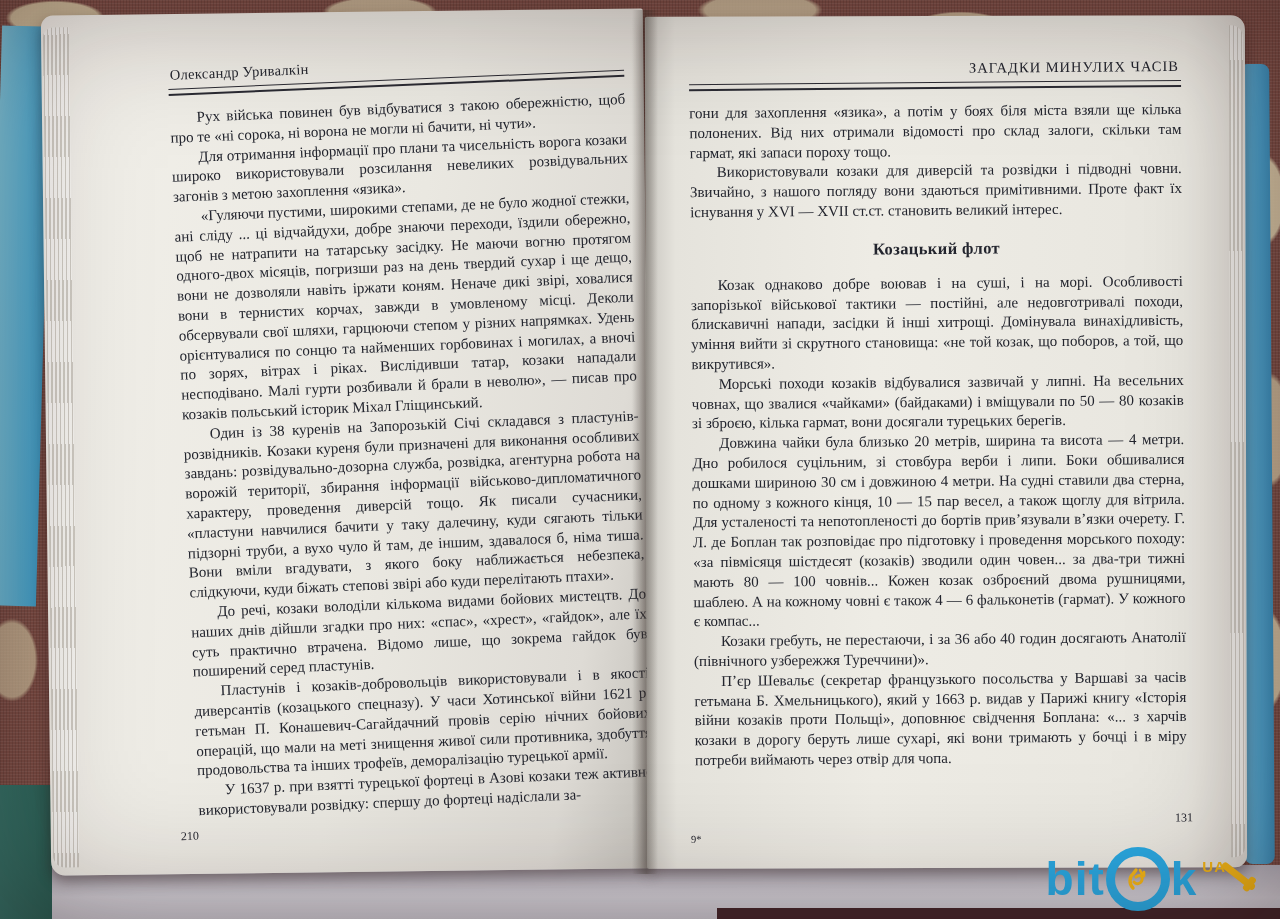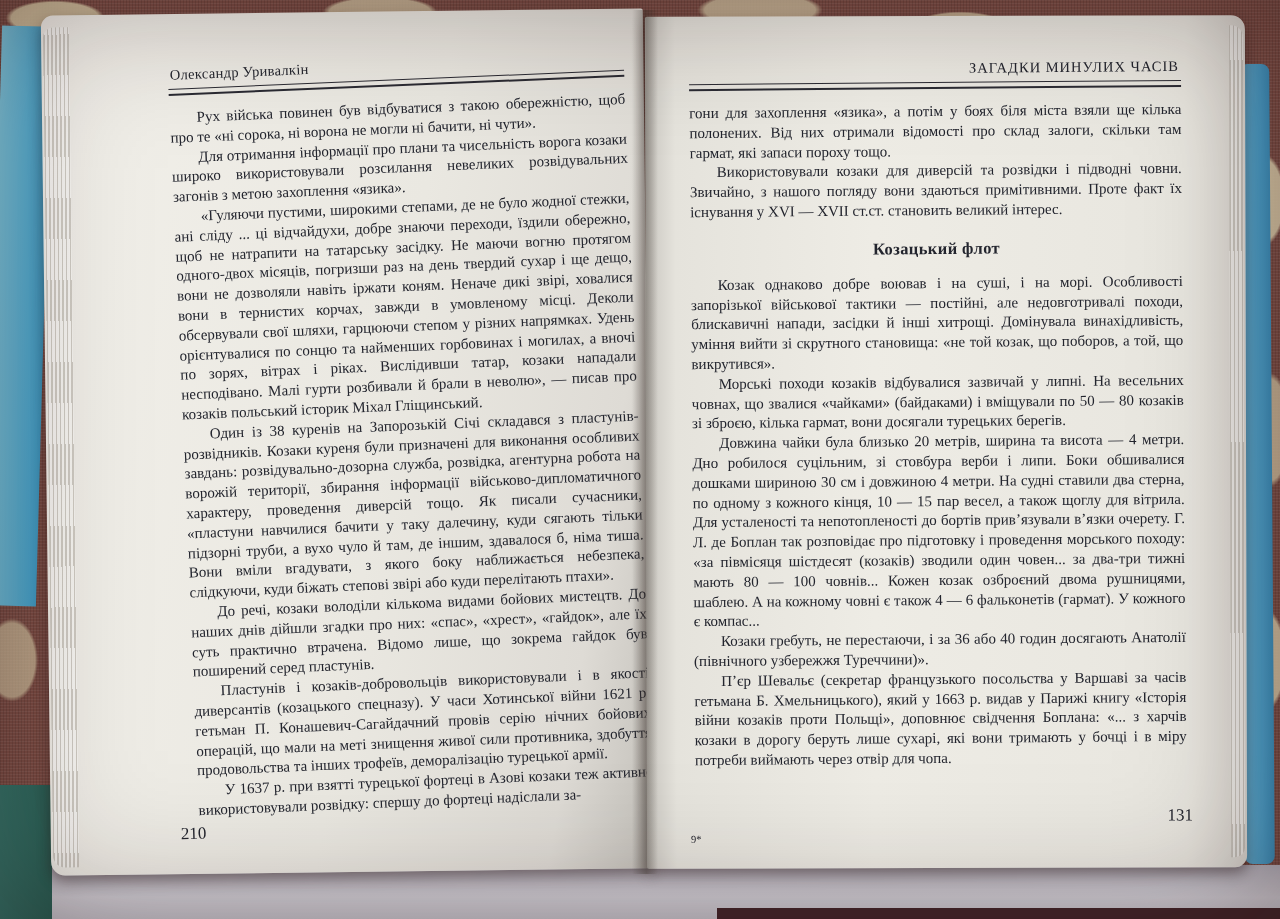--- a/index.html
+++ b/index.html
@@ -49,21 +49,21 @@
 
   .col{position:absolute;}
   .left-col{left:126px;top:46px;width:456px;transform:rotate(-1.7deg);transform-origin:50% 0;}
   .right-col{left:46px;top:44px;width:492px;transform:rotate(-.35deg);}
   .page-header{font-size:14.5px;letter-spacing:.3px;padding:0 2px 5px 2px;}
   .page-header.right{text-align:right;letter-spacing:1px;}
   .header-rule{height:4px;border-top:1.6px solid #2b2b33;border-bottom:2.8px solid #2b2b33;margin-bottom:13px;}
   .para{margin:0;text-indent:27px;text-align:justify;font-size:15px;line-height:19.8px;}
   .group-continuation .para:first-child{text-indent:0;}
   .section-heading{text-align:center;font-weight:bold;font-size:16.5px;margin:18px 0 15px;letter-spacing:.4px;}
-  .page-number{position:absolute;font-size:17px;margin-top:48px;}
+  .page-number{position:absolute;font-size:12px;margin-top:48px;}
   .pn-left{left:130px;bottom:30px;transform:rotate(-1deg);}
   .pn-right{right:54px;bottom:42px;}
   .signature-mark{position:absolute;left:44px;bottom:24px;font-size:10.5px;}
 
   .watermark{position:absolute;right:14px;bottom:8px;z-index:6;display:flex;align-items:center;
     font-family:"Liberation Sans","DejaVu Sans",sans-serif;font-weight:bold;color:#29a8e1;font-size:46px;}
   .wm-text{line-height:1;letter-spacing:1px;}
   .wm-o{width:46px;height:46px;border:9px solid #29a8e1;border-radius:50%;margin:0 1px;
     display:flex;align-items:center;justify-content:center;background:transparent;}
   .wm-ua{font-size:15px;color:#f2b517;margin:-26px 0 0 5px;letter-spacing:1px;}
@@ -122,15 +122,28 @@
             <p class="para">П’єр Шевальє (секретар французького посольства у Варшаві за часів гетьмана Б. Хмельницького), який у 1663 р. видав у Парижі книгу «Історія війни козаків проти Польщі», доповнює свідчення Боплана: «... з харчів козаки в дорогу беруть лише сухарі, які вони тримають у бочці і в міру потреби виймають через отвір для чопа.</p>
           </div>
       </div>
       <div class="signature-mark">9*</div>
       <div class="page-number pn-right">131</div>
     </div>
 
     <div class="gutter"></div>
   </div>
 
+  <div class="watermark">
+    <span class="wm-text">bit</span>
+    <span class="wm-o">
+      <svg width="30" height="30" viewBox="0 0 30 30" aria-hidden="true">
+        <path d="M10 24 C6 20 6 13 10 10 L13 6" stroke="#f2b517" stroke-width="3.4" fill="none" stroke-linecap="round"></path>
+        <path d="M13 13 C17 10 20 12 19 16 C18 20 13 21 11 18" stroke="#f2b517" stroke-width="3" fill="none" stroke-linecap="round"></path>
+        <path d="M17 6 L19 10 M21 8 L21 12" stroke="#f2b517" stroke-width="2.6" stroke-linecap="round"></path>
+      </svg>
+    </span>
+    <span class="wm-text">k</span>
+    <span class="wm-ua">UA</span>
+    <span class="wm-slash"></span>
+  </div>
 
   <div class="vignette"></div>
 </div>
 
 </body></html>

